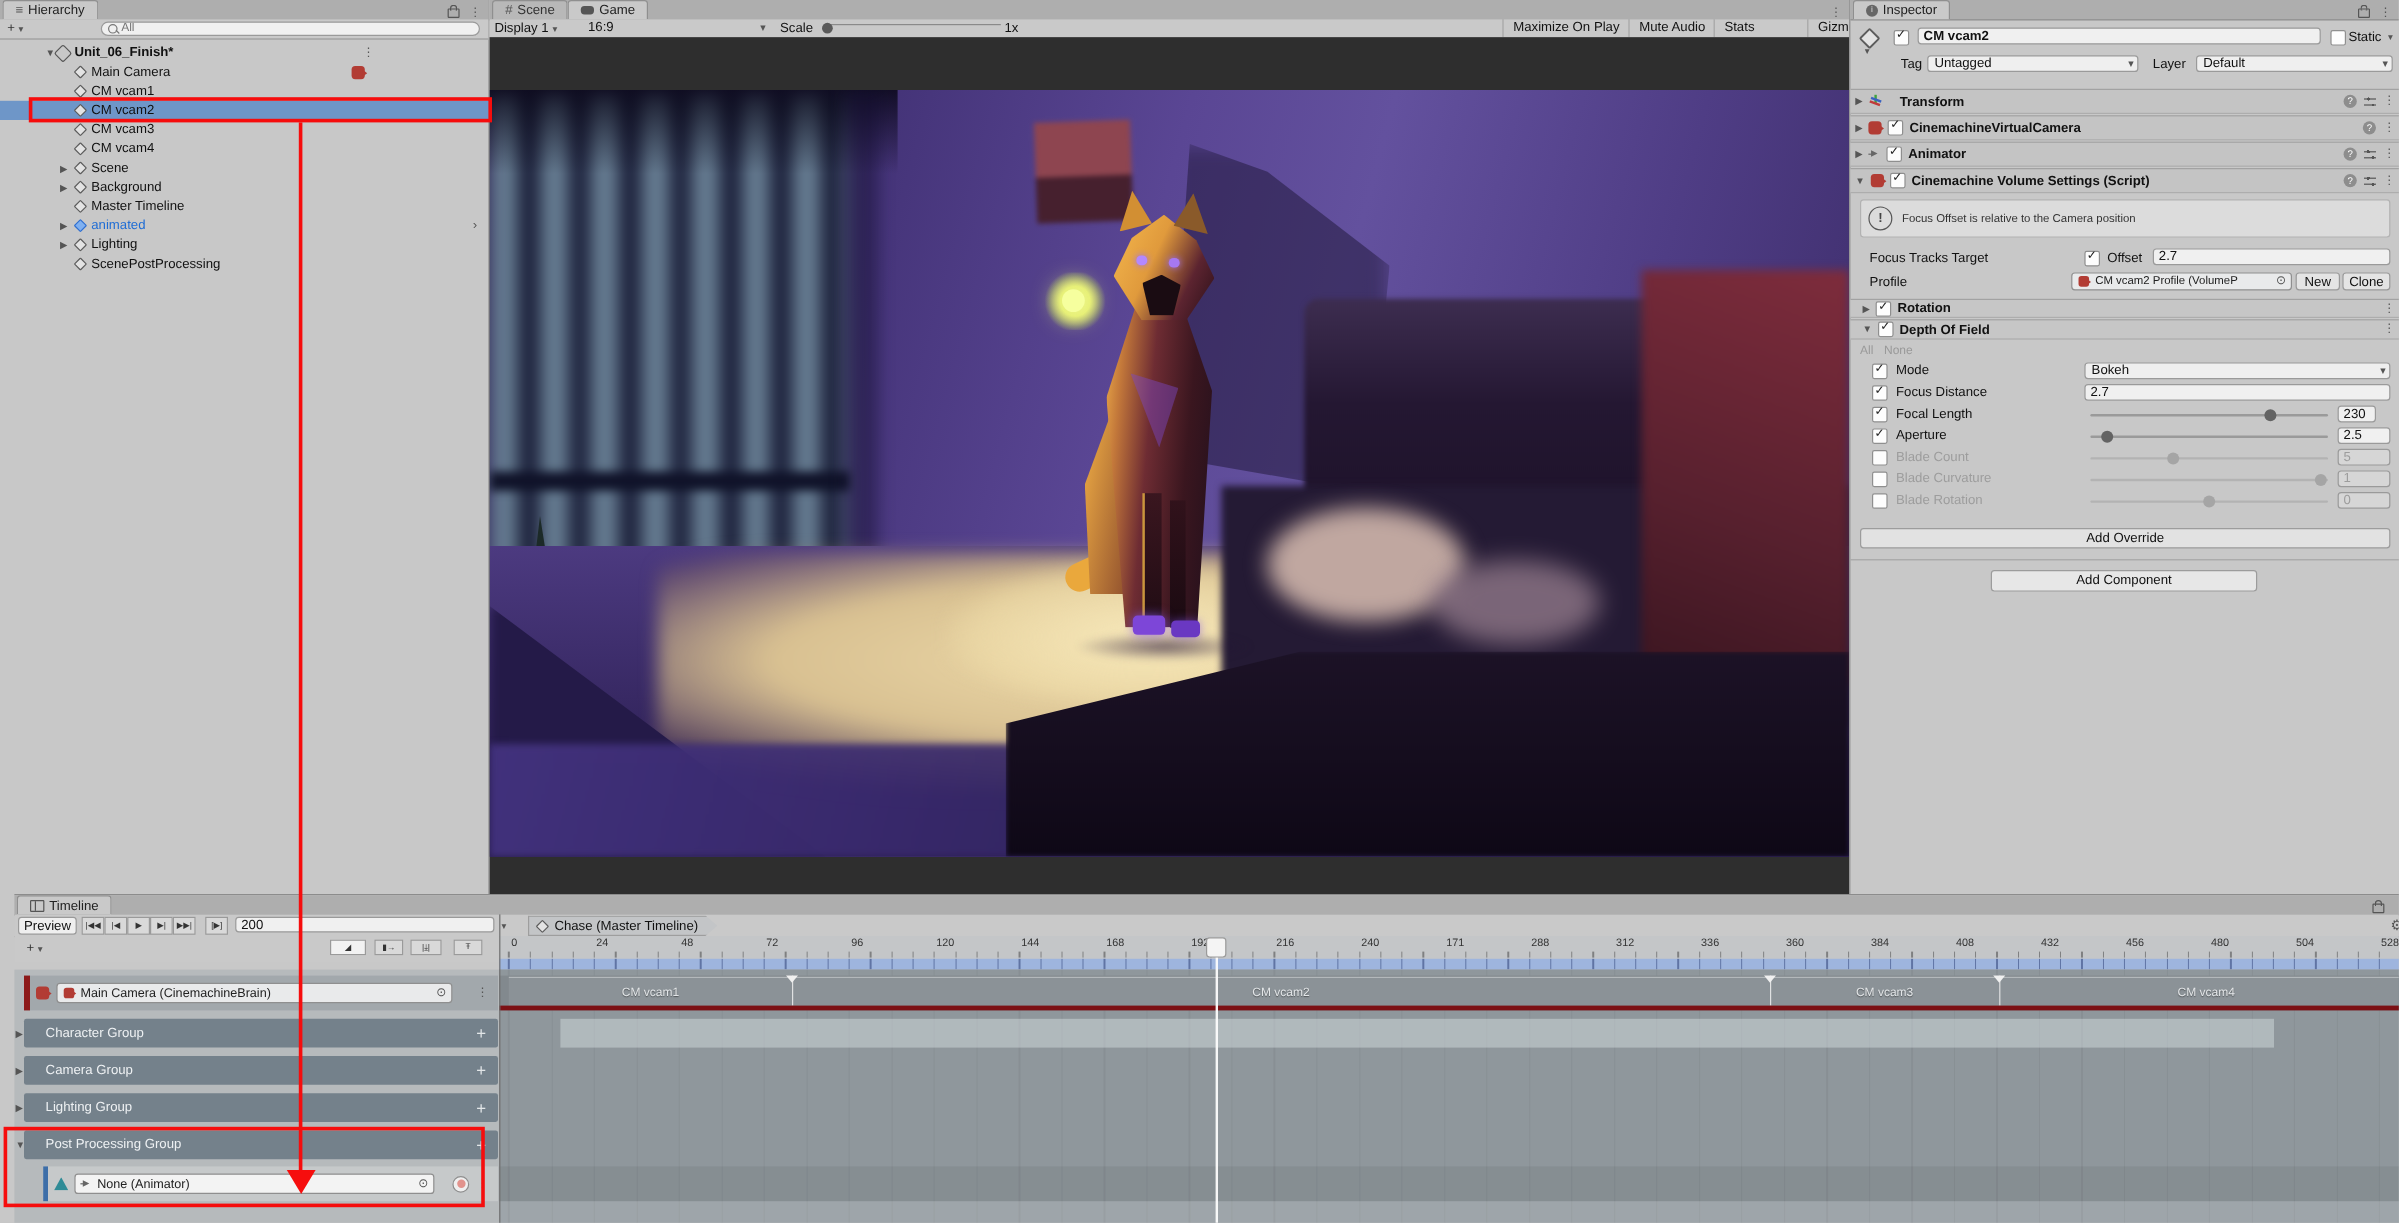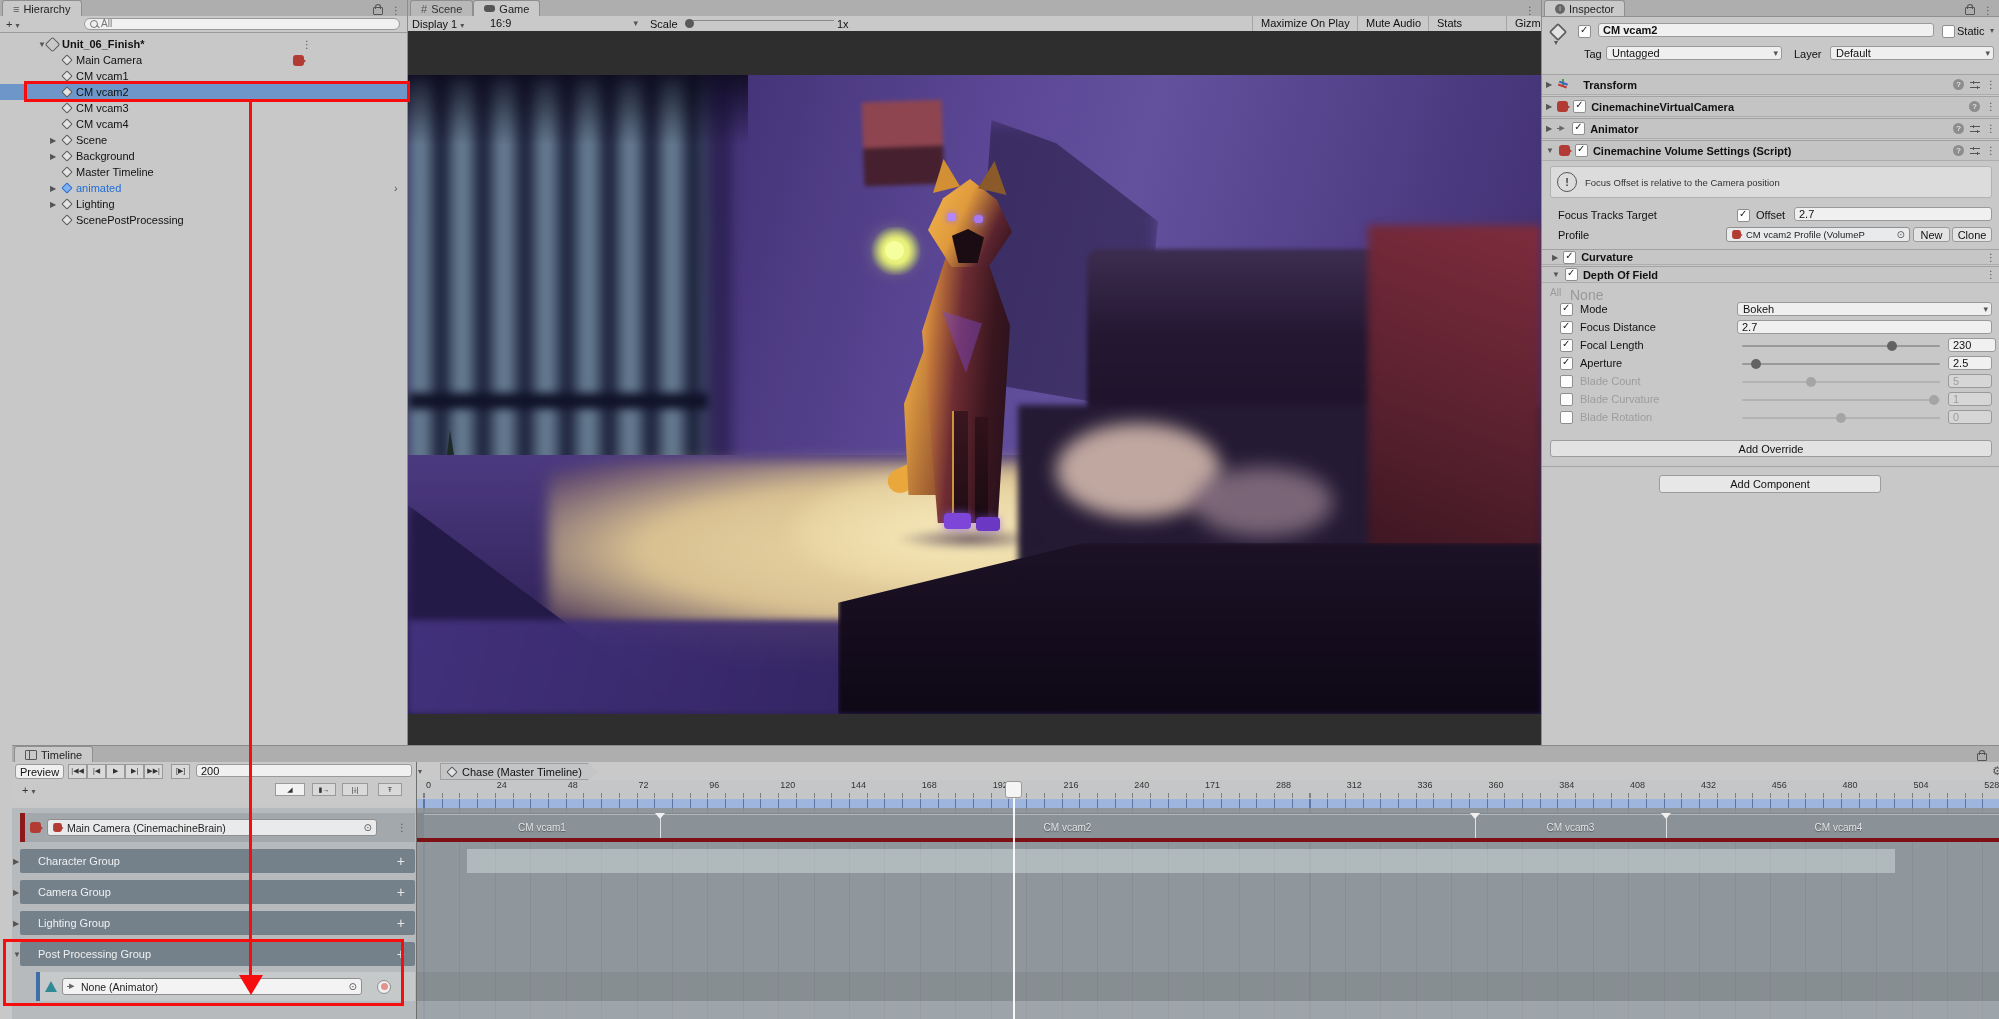--- a/index.html
+++ b/index.html
@@ -316,53 +316,53 @@
     <span class="cm-icon" style="transform:scale(.8);"></span>
     <span style="white-space:nowrap;">CM vcam2 Profile (VolumeP</span>
     <span class="pick">⊙</span>
   </span>
   <span class="field" style="position:absolute;left:371px;top:227px;width:37px;height:15px;line-height:14px;text-align:center;background:#e4e4e4;">New</span>
   <span class="field" style="position:absolute;left:410px;top:227px;width:40px;height:15px;line-height:14px;text-align:center;background:#e4e4e4;">Clone</span>
 
   <div class="comp-hdr" style="top:249px;height:16px;background:#c6c6c6;">
     <span class="caret" style="margin-left:6px;">▶</span>
     <span class="cb on"></span>
-    <span class="nm">Curvature</span>
+    <span class="nm">Rotation</span>
     <span class="right">
         <span class="kebab">⋮</span>
       </span>
   </div>
   <div class="comp-hdr" style="top:266px;height:17px;background:#c6c6c6;">
     <span class="caret" style="margin-left:6px;">▼</span>
     <span class="cb on"></span>
     <span class="nm">Depth Of Field</span>
     <span class="right">
         <span class="kebab">⋮</span>
       </span>
   </div>
   <span style="position:absolute;left:8px;top:287px;color:#999;font-size:10px;">All</span>
-  <span style="position:absolute;left:28px;top:287px;color:#999;font-size:14px;">None</span>
+  <span style="position:absolute;left:28px;top:287px;color:#999;font-size:10px;">None</span>
 
   <div class="prow" style="top:302px;">
     <span class="cb on" style="position:absolute;left:18px;"></span>
     <span class="lbl" style="position:absolute;left:38px;">Mode</span>
     <span class="dd" style="position:absolute;left:195px;width:255px;"><span>Bokeh</span></span>
   </div>
   <div class="prow" style="top:320px;">
     <span class="cb on" style="position:absolute;left:18px;"></span>
     <span class="lbl" style="position:absolute;left:38px;">Focus Distance</span>
     <input class="field" style="position: absolute; left: 195px; width: 255px;" value="2.7">
   </div>
   <div class="prow" style="top:338px;">
     <span class="cb on" style="position:absolute;left:18px;"></span>
     <span class="lbl" style="position:absolute;left:38px;">Focal Length</span>
     <span class="slider" style="position:absolute;left:200px;top:7px;width:198px;">
         <span class="knob" style="left:calc(76% - 5px);"></span>
       </span>
-    <input class="field" style="position: absolute; left: 406px; width: 48px;" value="230">
+    <input class="field" style="position: absolute; left: 406px; width: 32px;" value="230">
   </div>
   <div class="prow" style="top:356px;">
     <span class="cb on" style="position:absolute;left:18px;"></span>
     <span class="lbl" style="position:absolute;left:38px;">Aperture</span>
     <span class="slider" style="position:absolute;left:200px;top:7px;width:198px;">
         <span class="knob" style="left:calc(7% - 5px);"></span>
       </span>
     <input class="field" style="position: absolute; left: 406px; width: 44px;" value="2.5">
   </div>
   <div class="prow dis" style="top:374px;">

